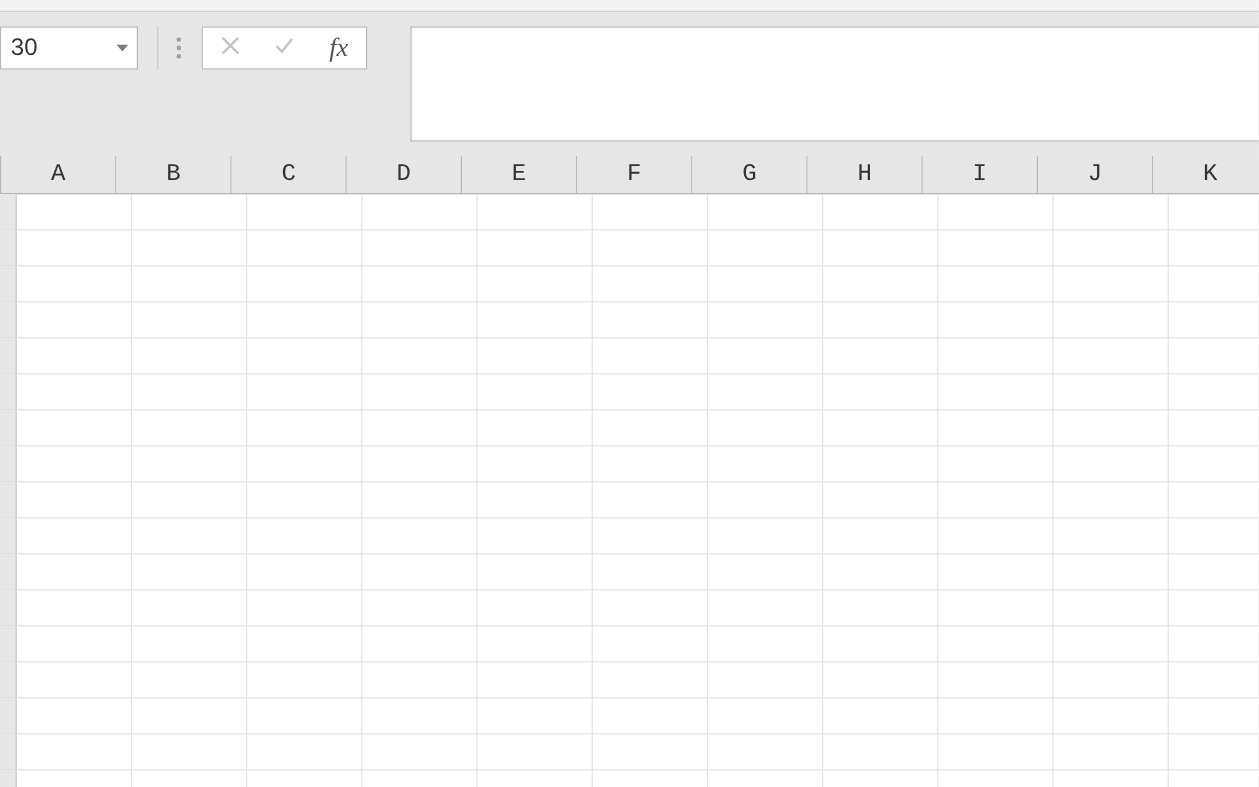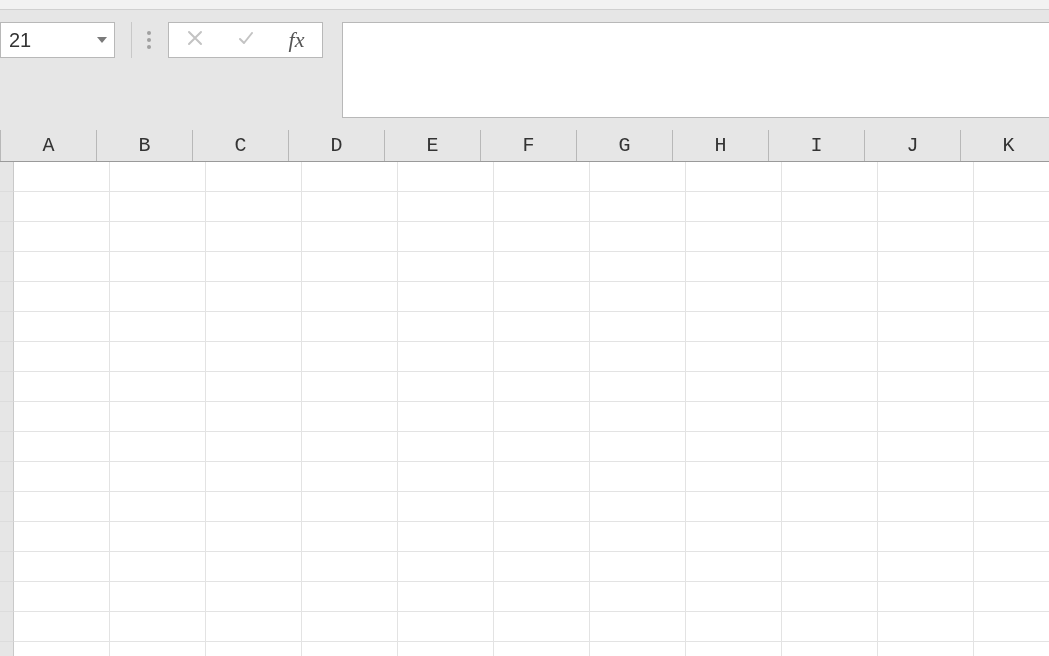--- a/index.html
+++ b/index.html
@@ -69,21 +69,21 @@
     justify-content: center;
     color: #a0a0a0;
     margin-right: 10px;
   }
   .kebab svg { width: 4px; height: 18px; }
   
   .fctl {
     display: flex;
     align-items: center;
     height: 36px;
-    width: 155px;
+    width: 138px;
     background: #fff;
     border: 1px solid #b8b8b8;
     margin-right: 12px;
   }
   .fctl-btn {
     flex: 1;
     height: 100%;
     display: flex;
     align-items: center;
     justify-content: center;
@@ -177,21 +177,21 @@
   }
 </style>
 </head>
 <body>
 
 <div class="topstrip"></div>
 
 <div class="fbar-row">
 
   <div class="namebox">
-    <div class="namebox-input">21</div>
+    <div class="namebox-input">30</div>
     <div class="namebox-arrow">
       <svg viewBox="0 0 10 6">
           <path d="M0 0 L5 6 L10 0 Z" fill="currentColor"></path>
         </svg>
     </div>
   </div>
 
   <div class="vdiv"></div>
 
   <div class="kebab">

